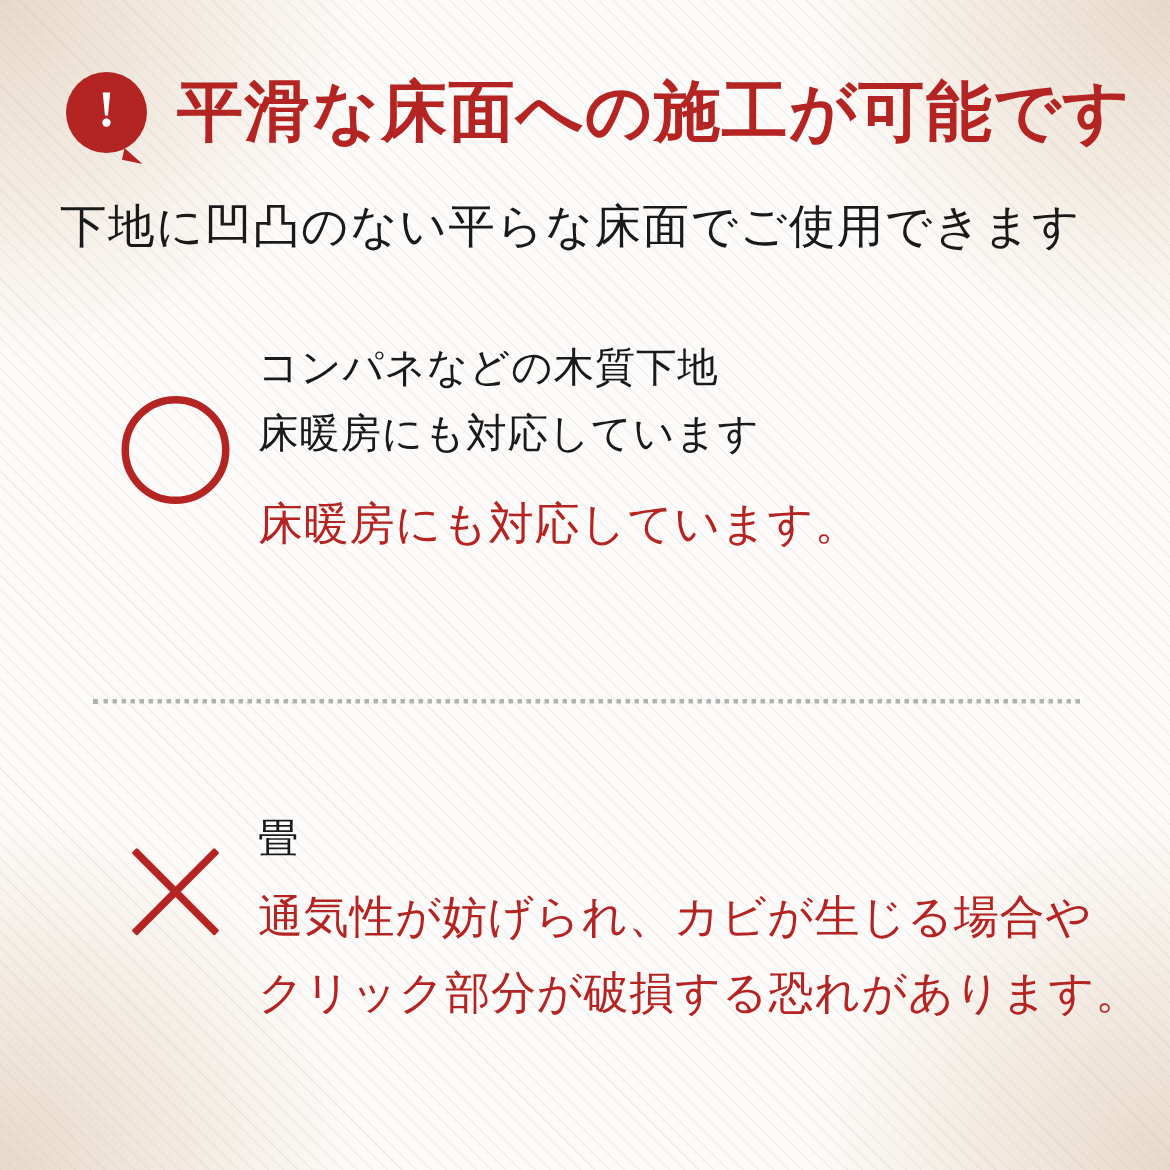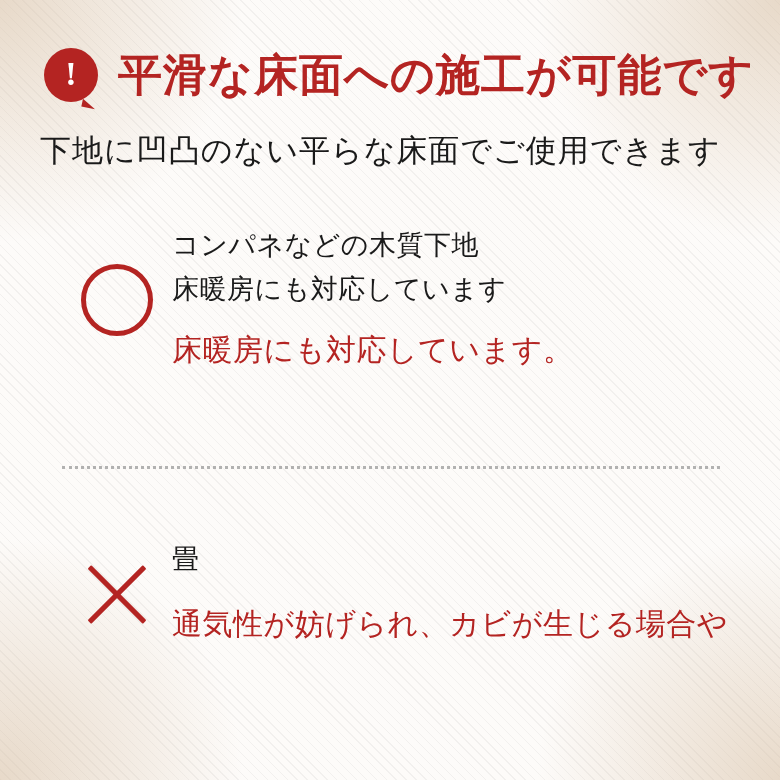--- a/index.html
+++ b/index.html
@@ -158,21 +158,21 @@
   }
   .note {
     font-size: 30px;
     color: #b42422;
     line-height: 1.55;
     white-space: nowrap;
     letter-spacing: 0.5px;
   }
   .ok .note { margin-top: 16px; }
   .ng .lines .line { line-height: 2.05; }
-  .ng .note { margin-top: 14px; }
+  .ng .note { margin-top: 4px; font-family: Liberation Mono, monospace; }
 
   
   .divider {
     position: absolute;
     left: 62px;
     top: 466px;
     width: 658px;
     height: 0;
     border-top: 3px dotted #9a9a9a;
     opacity: 0.75;
@@ -209,17 +209,18 @@
     <div class="block ng">
       <div class="mark">
         <div class="mark-cross">
             <span></span>
             <span></span>
           </div>
       </div>
       <div class="lines">
         <div class="line">畳</div>
         <div class="note">通気性が妨げられ、カビが生じる場合や</div>
+        <div class="note">クリック部分が破損する恐れがあります。</div>
       </div>
     </div>
 
   </div>
 </div>
 
 </body></html>

